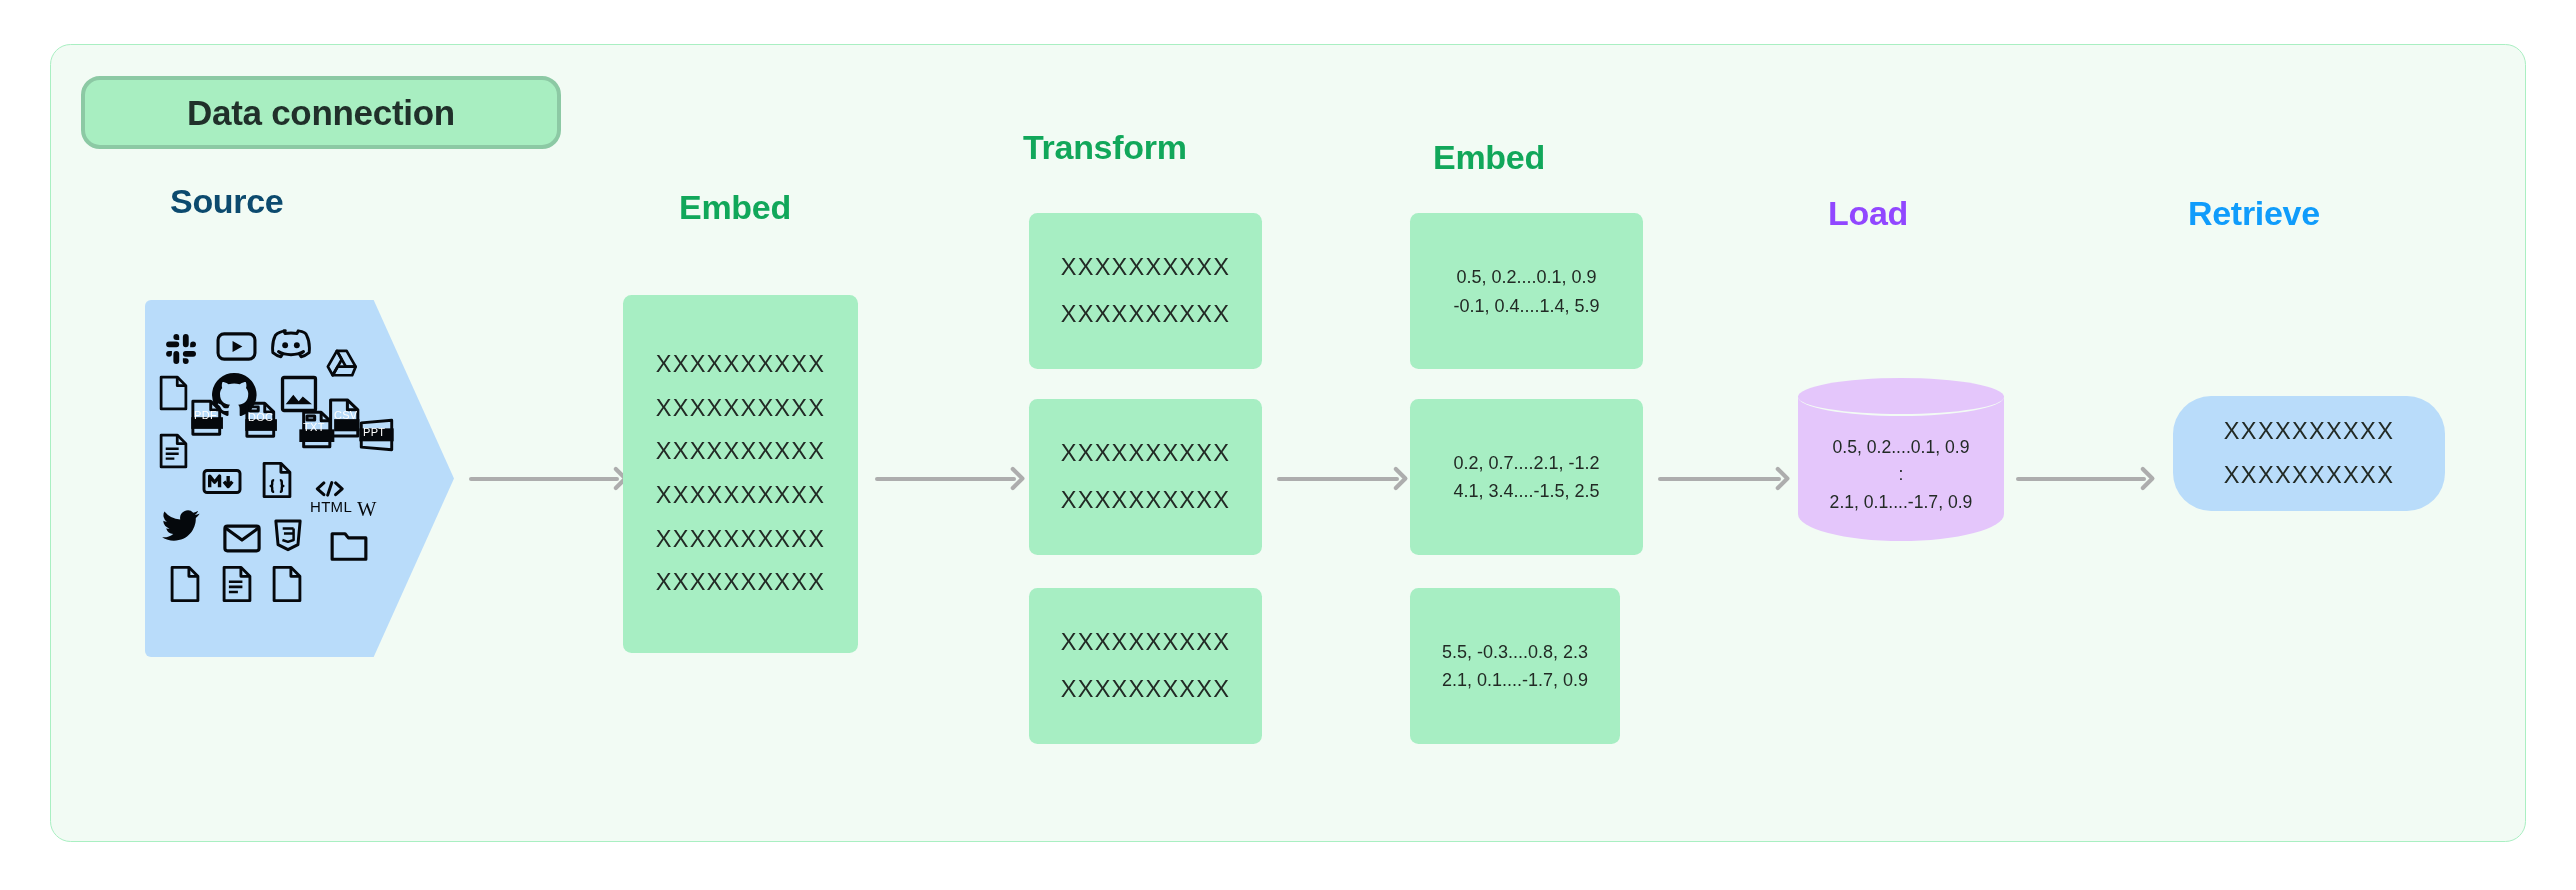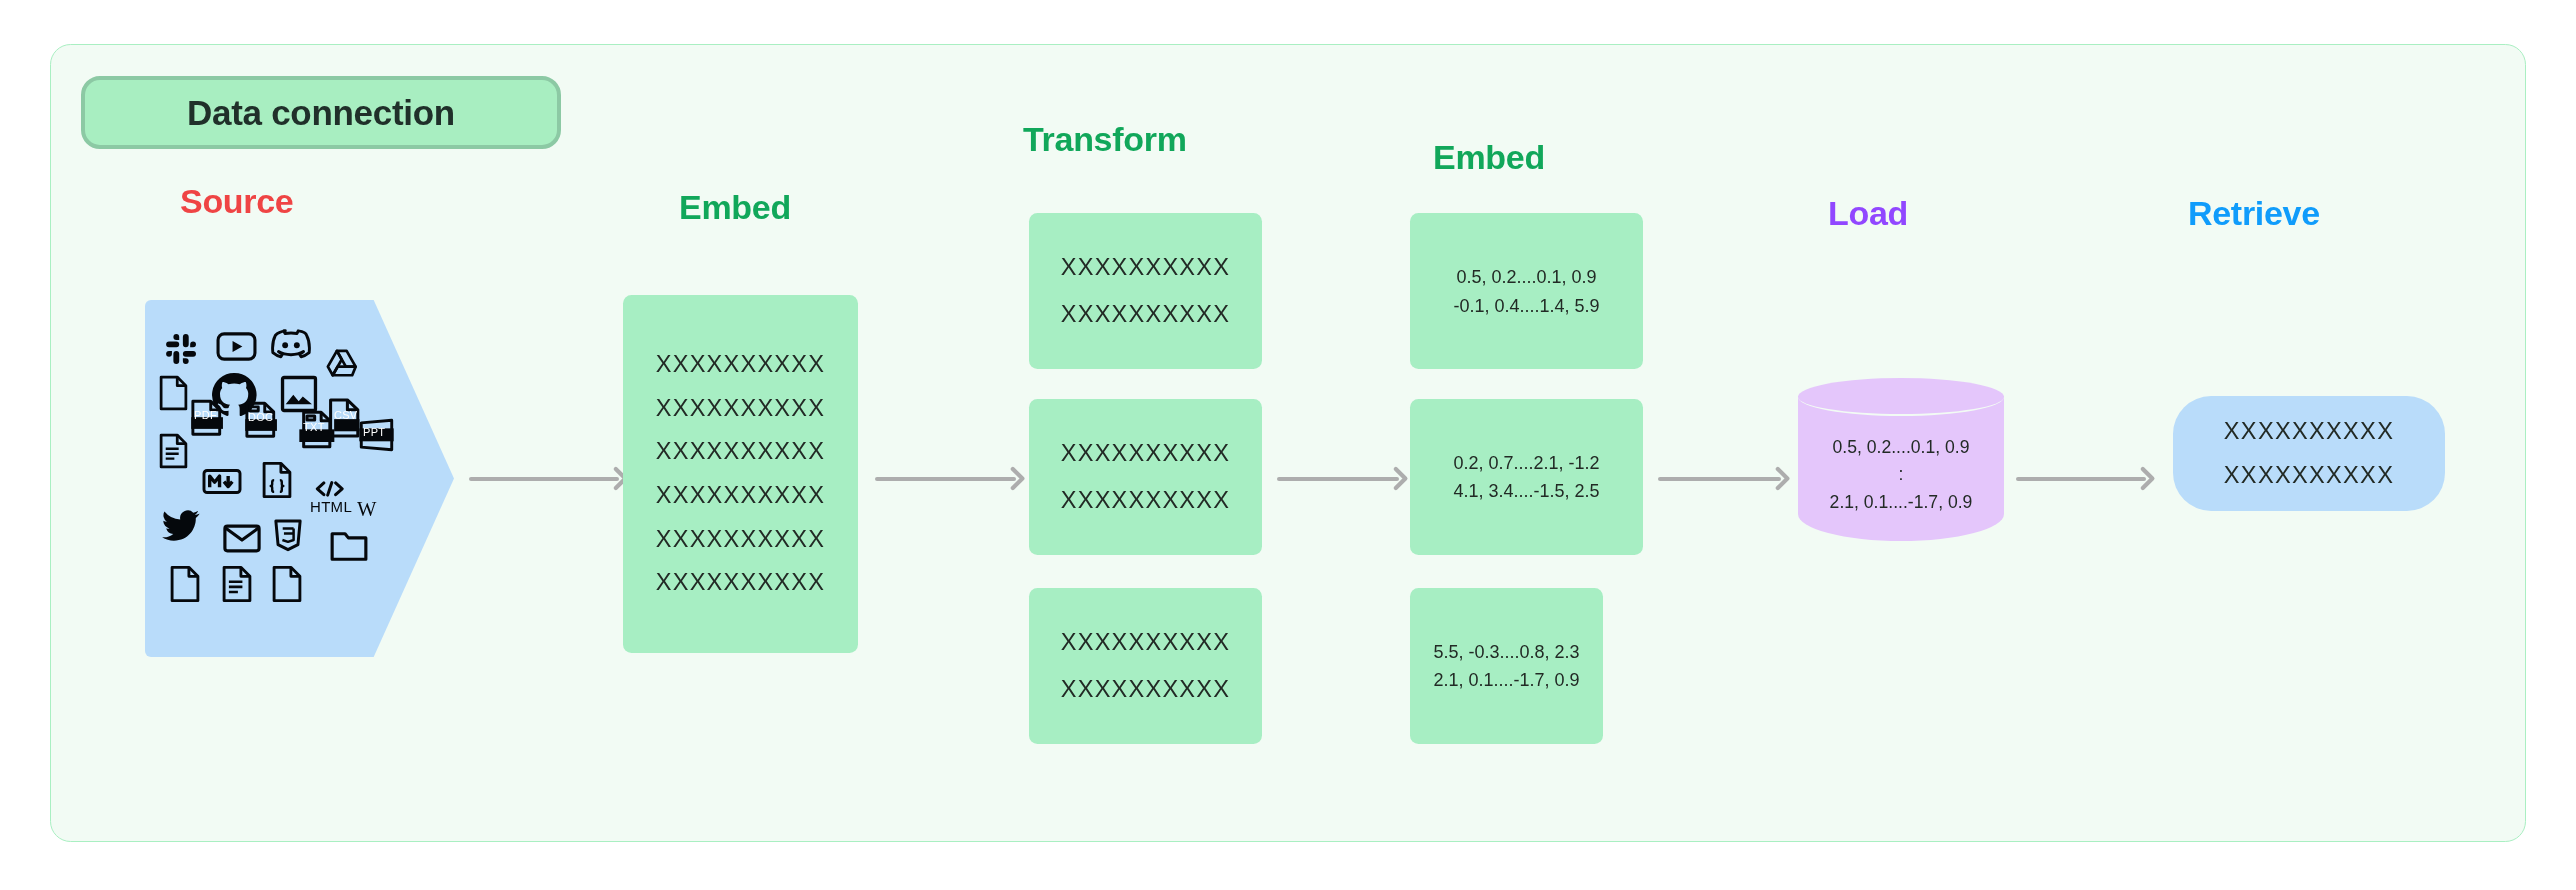--- a/index.html
+++ b/index.html
@@ -150,23 +150,23 @@
 <body>
 
 <div id="canvas">
 
   <div id="frame"></div>
 
   <div id="badge">
     <span class="txt">Data connection</span>
   </div>
 
-  <div class="stage-label" style="left:180px;top:182px;color:#ef4444;">Source</div>
+  <div class="stage-label" style="left:170px;top:182px;color:#0c4a6e;">Source</div>
   <div class="stage-label" style="left:679px;top:188px;color:#11a75a;">Embed</div>
-  <div class="stage-label" style="left:1023px;top:120px;color:#11a75a;">Transform</div>
+  <div class="stage-label" style="left:1023px;top:128px;color:#11a75a;">Transform</div>
   <div class="stage-label" style="left:1433px;top:138px;color:#11a75a;">Embed</div>
   <div class="stage-label" style="left:1828px;top:194px;color:#9147ff;">Load</div>
   <div class="stage-label" style="left:2188px;top:194px;color:#109cfb;">Retrieve</div>
 
   <div id="source-shape"></div>
 
   <span class="ico" style="left:165px;top:333px;width:33px;height:33px;">
     <svg viewBox="0 0 24 24" fill="#05080c">
         <path d="M5.04 15.12a2.12 2.12 0 1 1-2.12-2.12h2.12v2.12zm1.06 0a2.12 2.12 0 0 1 4.24 0v5.3a2.12 2.12 0 1 1-4.24 0v-5.3zM8.22 5.04a2.12 2.12 0 1 1 2.12-2.12v2.12H8.22zm0 1.06a2.12 2.12 0 1 1 0 4.24H2.92a2.12 2.12 0 1 1 0-4.24h5.3zM18.3 8.22a2.12 2.12 0 1 1 2.12 2.12H18.3V8.22zm-1.06 0a2.12 2.12 0 0 1-4.24 0V2.92a2.12 2.12 0 1 1 4.24 0v5.3zM15.12 18.3a2.12 2.12 0 1 1-2.12 2.12V18.3h2.12zm0-1.06a2.12 2.12 0 1 1 0-4.24h5.3a2.12 2.12 0 1 1 0 4.24h-5.3z"></path>
       </svg>
@@ -378,21 +378,21 @@
   </div>
 
   <div class="gcard vcard" style="left:1410px;top:213px;width:233px;height:156px;">
     <div class="line">0.5, 0.2....0.1, 0.9</div>
     <div class="line" style="margin-top:11px;">-0.1, 0.4....1.4, 5.9</div>
   </div>
   <div class="gcard vcard" style="left:1410px;top:399px;width:233px;height:156px;">
     <div class="line">0.2, 0.7....2.1, -1.2</div>
     <div class="line" style="margin-top:9.7px;">4.1, 3.4....-1.5, 2.5</div>
   </div>
-  <div class="gcard vcard" style="left:1410px;top:588px;width:193px;height:156px;">
+  <div class="gcard vcard" style="left:1410px;top:588px;width:210px;height:156px;">
     <div class="line">5.5, -0.3....0.8, 2.3</div>
     <div class="line" style="margin-top:9.7px;">2.1, 0.1....-1.7, 0.9</div>
   </div>
 
   <div class="arrow" style="left:1658px;top:465px;width:133px;">
     <div class="shaft"></div>
     <div class="head">
         <svg width="18" height="27" viewBox="0 0 30 44" fill="none" stroke="#adadad" stroke-width="7" stroke-linecap="round" stroke-linejoin="round">
           <path d="M8 6 24 22 8 38"></path>
         </svg>

